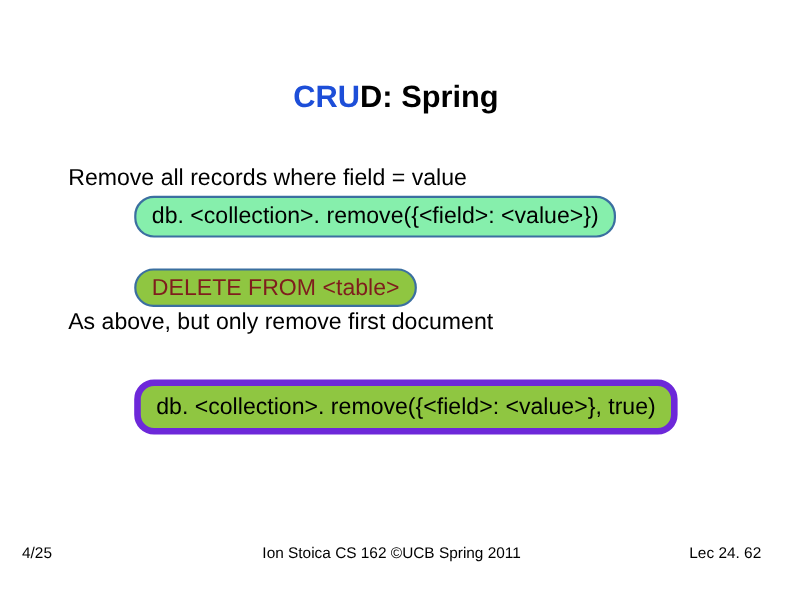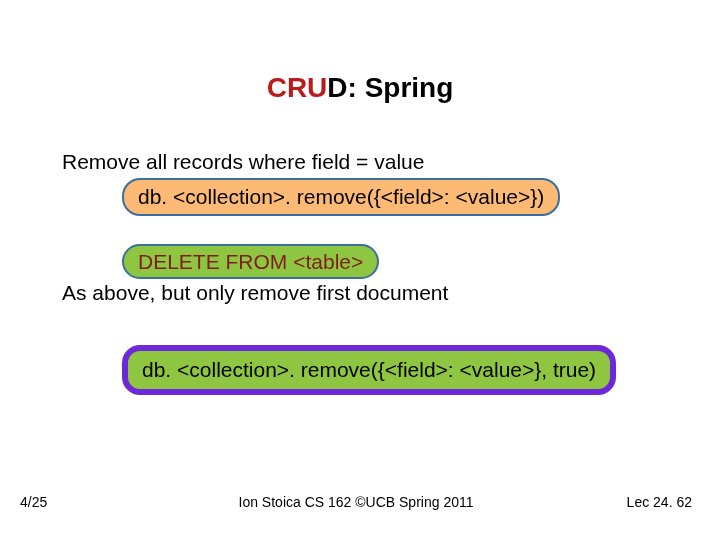--- a/index.html
+++ b/index.html
@@ -13,33 +13,33 @@
   }
   .title {
     position: absolute;
     top: 72px;
     left: 0;
     width: 100%;
     text-align: center;
     font-size: 28px;
     font-weight: bold;
   }
-  .title .faded { color: #b91c1c; }
+  .title .faded { color: #1d4ed8; }
   .content {
     position: absolute;
     top: 148px;
     left: 62px;
     right: 40px;
     font-size: 21px;
     line-height: 1.35;
   }
   .desc1 { margin-bottom: 2px; }
   .bubble {
     display: inline-block;
-    background: #fdba74;
+    background: #86efac;
     border: 2px solid #3b6fa0;
     border-radius: 18px;
     padding: 3px 14px 2px 14px;
     font-size: 21px;
     color: #000;
   }
   .bubble-wrap1 { margin-left: 60px; margin-top: 2px; margin-bottom: 28px; }
   .bubble2 {
     display: inline-block;
     background: #8fc641;

